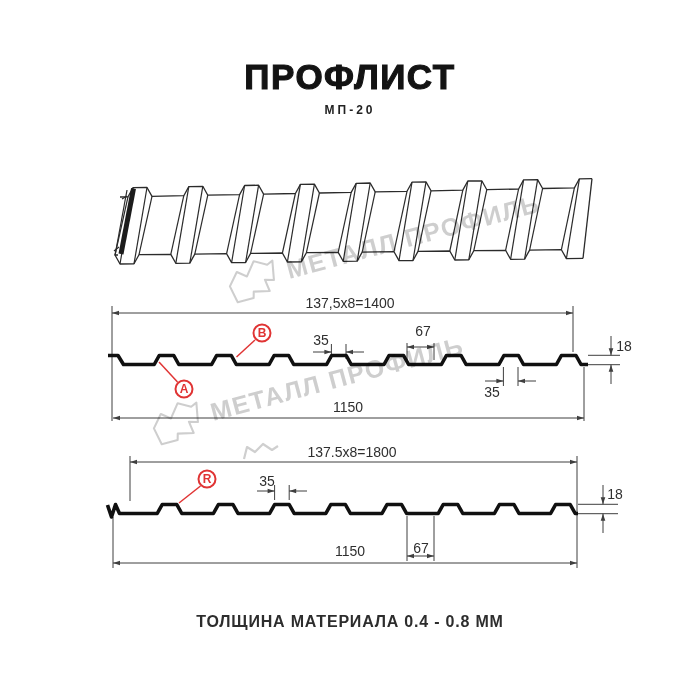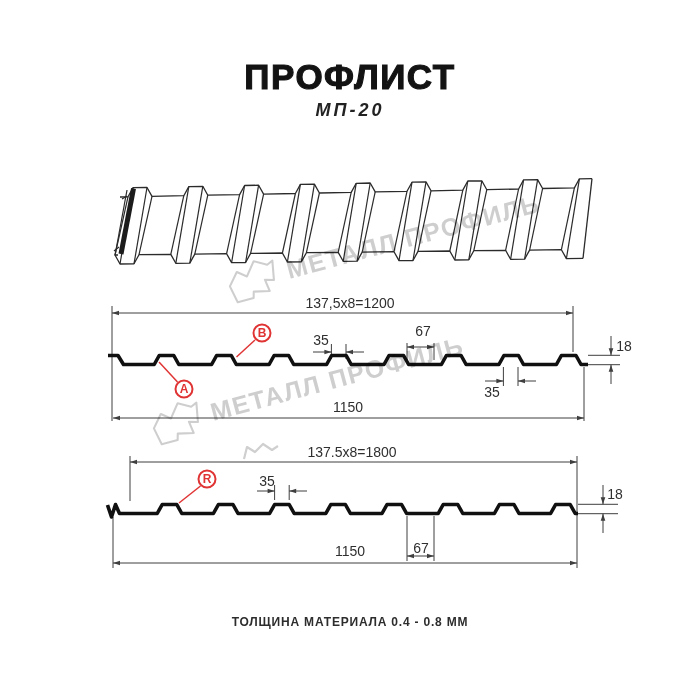--- a/index.html
+++ b/index.html
@@ -2,22 +2,22 @@
 <html><head>
 <meta charset="utf-8">
 <style>
   html,body{margin:0;padding:0;background:#fff;}
   .canvas{position:relative;width:700px;height:700px;background:#ffffff;overflow:hidden;
           font-family:"Liberation Sans", sans-serif; isolation:isolate;}
   svg.diagram{position:absolute;left:0;top:0;z-index:1;}
   .ctr{position:absolute;transform:translate(-50%,-50%);white-space:nowrap;}
   .title{font-size:35px;font-weight:700;letter-spacing:1.5px;color:#131313;
          -webkit-text-stroke:1.1px #131313;z-index:3;}
-  .subtitle{font-size:18px;font-weight:700;letter-spacing:3px;color:#222;z-index:3;font-style:italic;}
-  .footer-note{font-size:12px;font-weight:700;letter-spacing:0.8px;color:#2d2d2d;z-index:3;}
+  .subtitle{font-size:12px;font-weight:700;letter-spacing:3px;color:#222;z-index:3;}
+  .footer-note{font-size:16px;font-weight:700;letter-spacing:0.8px;color:#2d2d2d;z-index:3;}
   .dim{font-size:14px;color:#2f2f2f;z-index:3;}
   .marker{width:15px;height:15px;border:2px solid #e03434;border-radius:50%;
           color:#e03434;font-size:12px;font-weight:700;line-height:15px;text-align:center;
           z-index:4;background:transparent;}
   .wm{position:absolute;display:flex;align-items:center;gap:9px;color:#c9c9c9;
       font-size:25px;font-weight:700;letter-spacing:1.5px;white-space:nowrap;
       transform:rotate(-15deg);transform-origin:left center;z-index:2;
       mix-blend-mode:multiply;opacity:.9;}
   .wm svg{flex:0 0 auto;}
 </style>
@@ -151,21 +151,21 @@
   <div class="wm" style="left:152px;top:406px">
     <svg width="52" height="44" viewBox="0 0 60 48">
       <path d="M6,45 L2,25 L14,11 L24,19 L36,4 L50,12 L57,9 L53,31 L43,28 L45,42 L27,38 L25,45 Z" fill="none" stroke="#c9c9c9" stroke-width="2.4" stroke-linejoin="round"></path>
     </svg>
     <span>МЕТАЛЛ ПРОФИЛЬ</span>
   </div>
 
   <div class="ctr title" style="left:350px;top:77px">ПРОФЛИСТ</div>
   <div class="ctr subtitle" style="left:350px;top:110px">МП-20</div>
 
-  <div class="ctr dim" style="left:350px;top:303px">137,5x8=1200</div>
+  <div class="ctr dim" style="left:350px;top:303px">137,5x8=1400</div>
   <div class="ctr dim" style="left:321px;top:340px">35</div>
   <div class="ctr dim" style="left:423px;top:331px">67</div>
   <div class="ctr dim" style="left:624px;top:346px">18</div>
   <div class="ctr dim" style="left:492px;top:392px">35</div>
   <div class="ctr dim" style="left:348px;top:407px">1150</div>
 
   <div class="ctr dim" style="left:352px;top:452px">137.5x8=1800</div>
   <div class="ctr dim" style="left:267px;top:481px">35</div>
   <div class="ctr dim" style="left:615px;top:494px">18</div>
   <div class="ctr dim" style="left:421px;top:548px">67</div>

